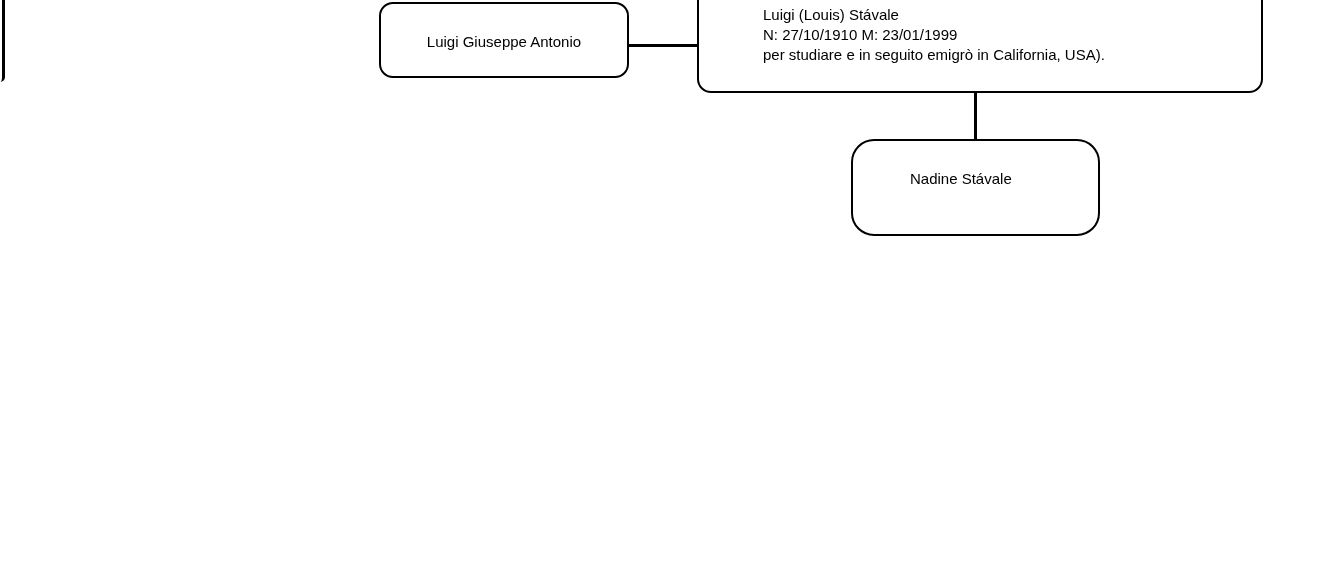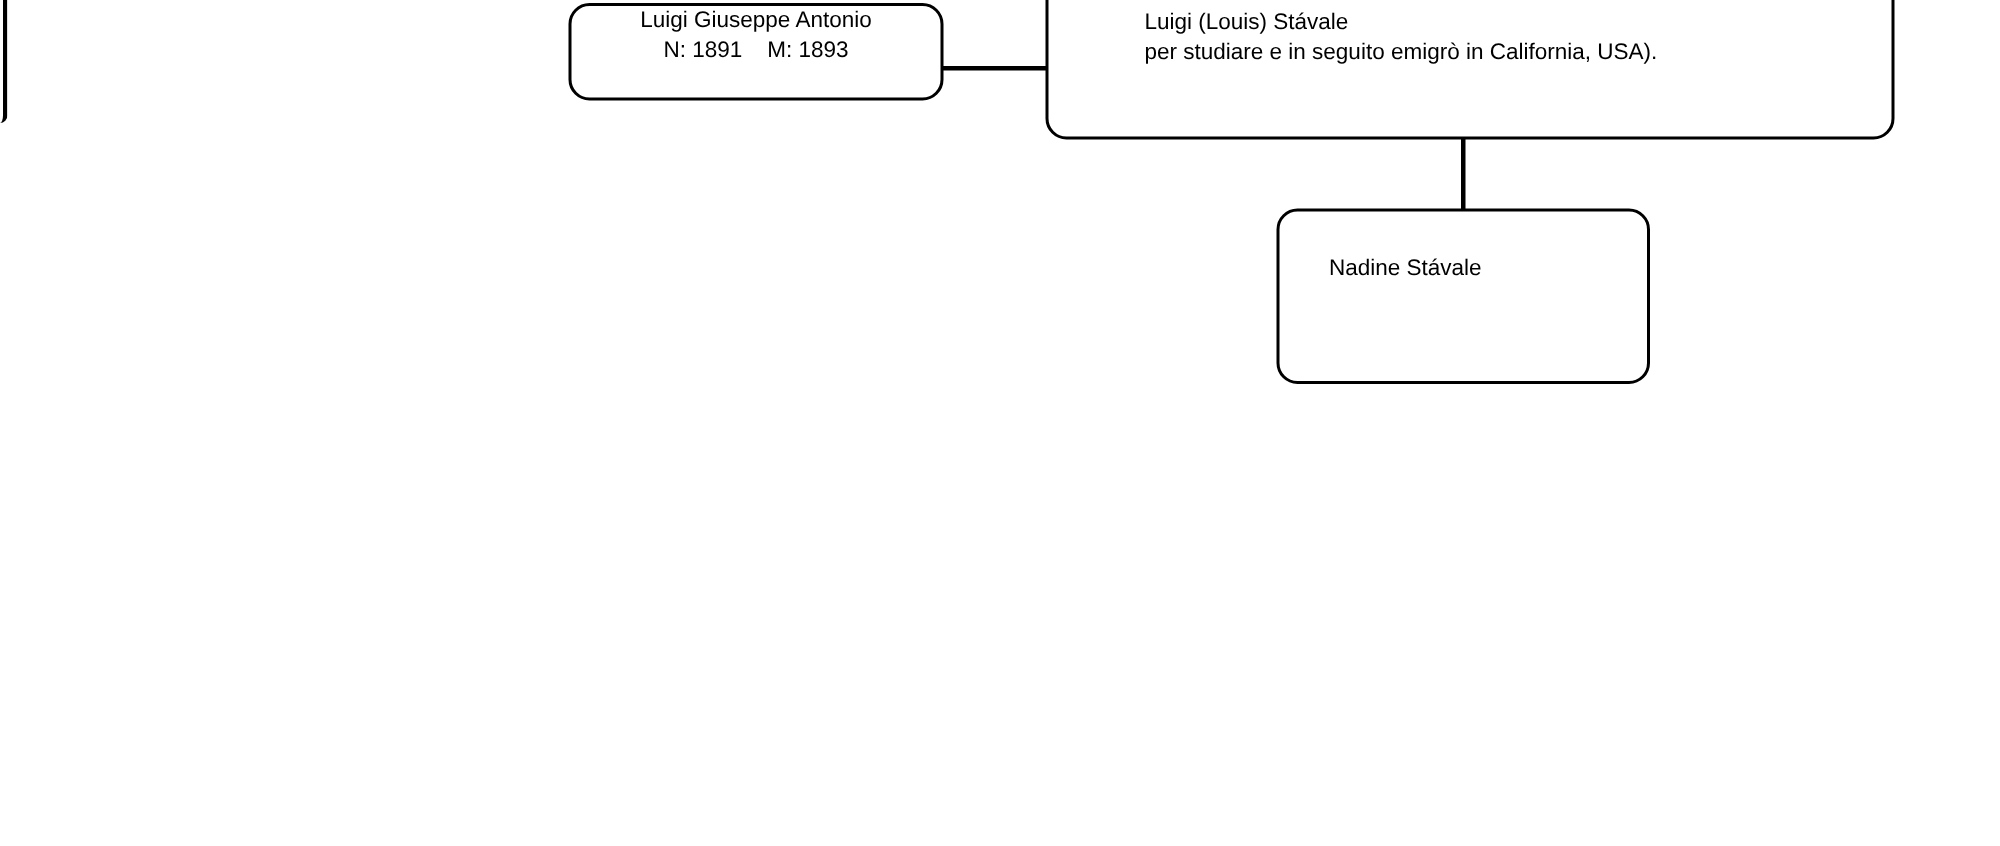--- a/index.html
+++ b/index.html
@@ -39,36 +39,37 @@
   }
   .node.left {
     text-align: left;
   }
 
   
   #node-luigi-giuseppe {
     left: 379px;
     top: 2px;
     width: 250px;
-    height: 65px;
-    padding-top: 0;
+    height: 76px;
+    padding-top: 28px;
   }
   #node-luigi-louis {
     left: 697px;
     top: -14px;
     width: 566px;
     height: 107px;
     padding: 17px 0 0 64px;
   }
   #node-nadine {
     left: 851px;
     top: 139px;
     width: 249px;
-    height: 117px;
-    padding: 28px 0 0 33px;
+    height: 97px;
+    padding: 28px 0 0 57px;
+    border-radius: 23px;
   }
 
   
   .connector {
     position: absolute;
     background: #000000;
     z-index: 1;
   }
   #connector-spouse {
     left: 626px;
@@ -98,27 +99,27 @@
 </style>
 </head>
 <body>
 
 <div id="canvas">
 
   <div id="node-offscreen-edge"></div>
 
   <div id="node-luigi-giuseppe" class="node centered">
     <div class="line">Luigi Giuseppe Antonio</div>
-    <div class="line">N: 1891    M: 1893</div>
   </div>
 
   <div id="connector-spouse" class="connector"></div>
 
   <div id="node-luigi-louis" class="node left">
     <div class="line">Luigi (Louis) Stávale</div>
+    <div class="line">N: 27/10/1910 M: 23/01/1999</div>
     <div class="line">per studiare e in seguito emigrò in California, USA).</div>
   </div>
 
   <div id="connector-child" class="connector"></div>
 
   <div id="node-nadine" class="node left">
     <div class="line">Nadine Stávale</div>
   </div>
 
 </div>

